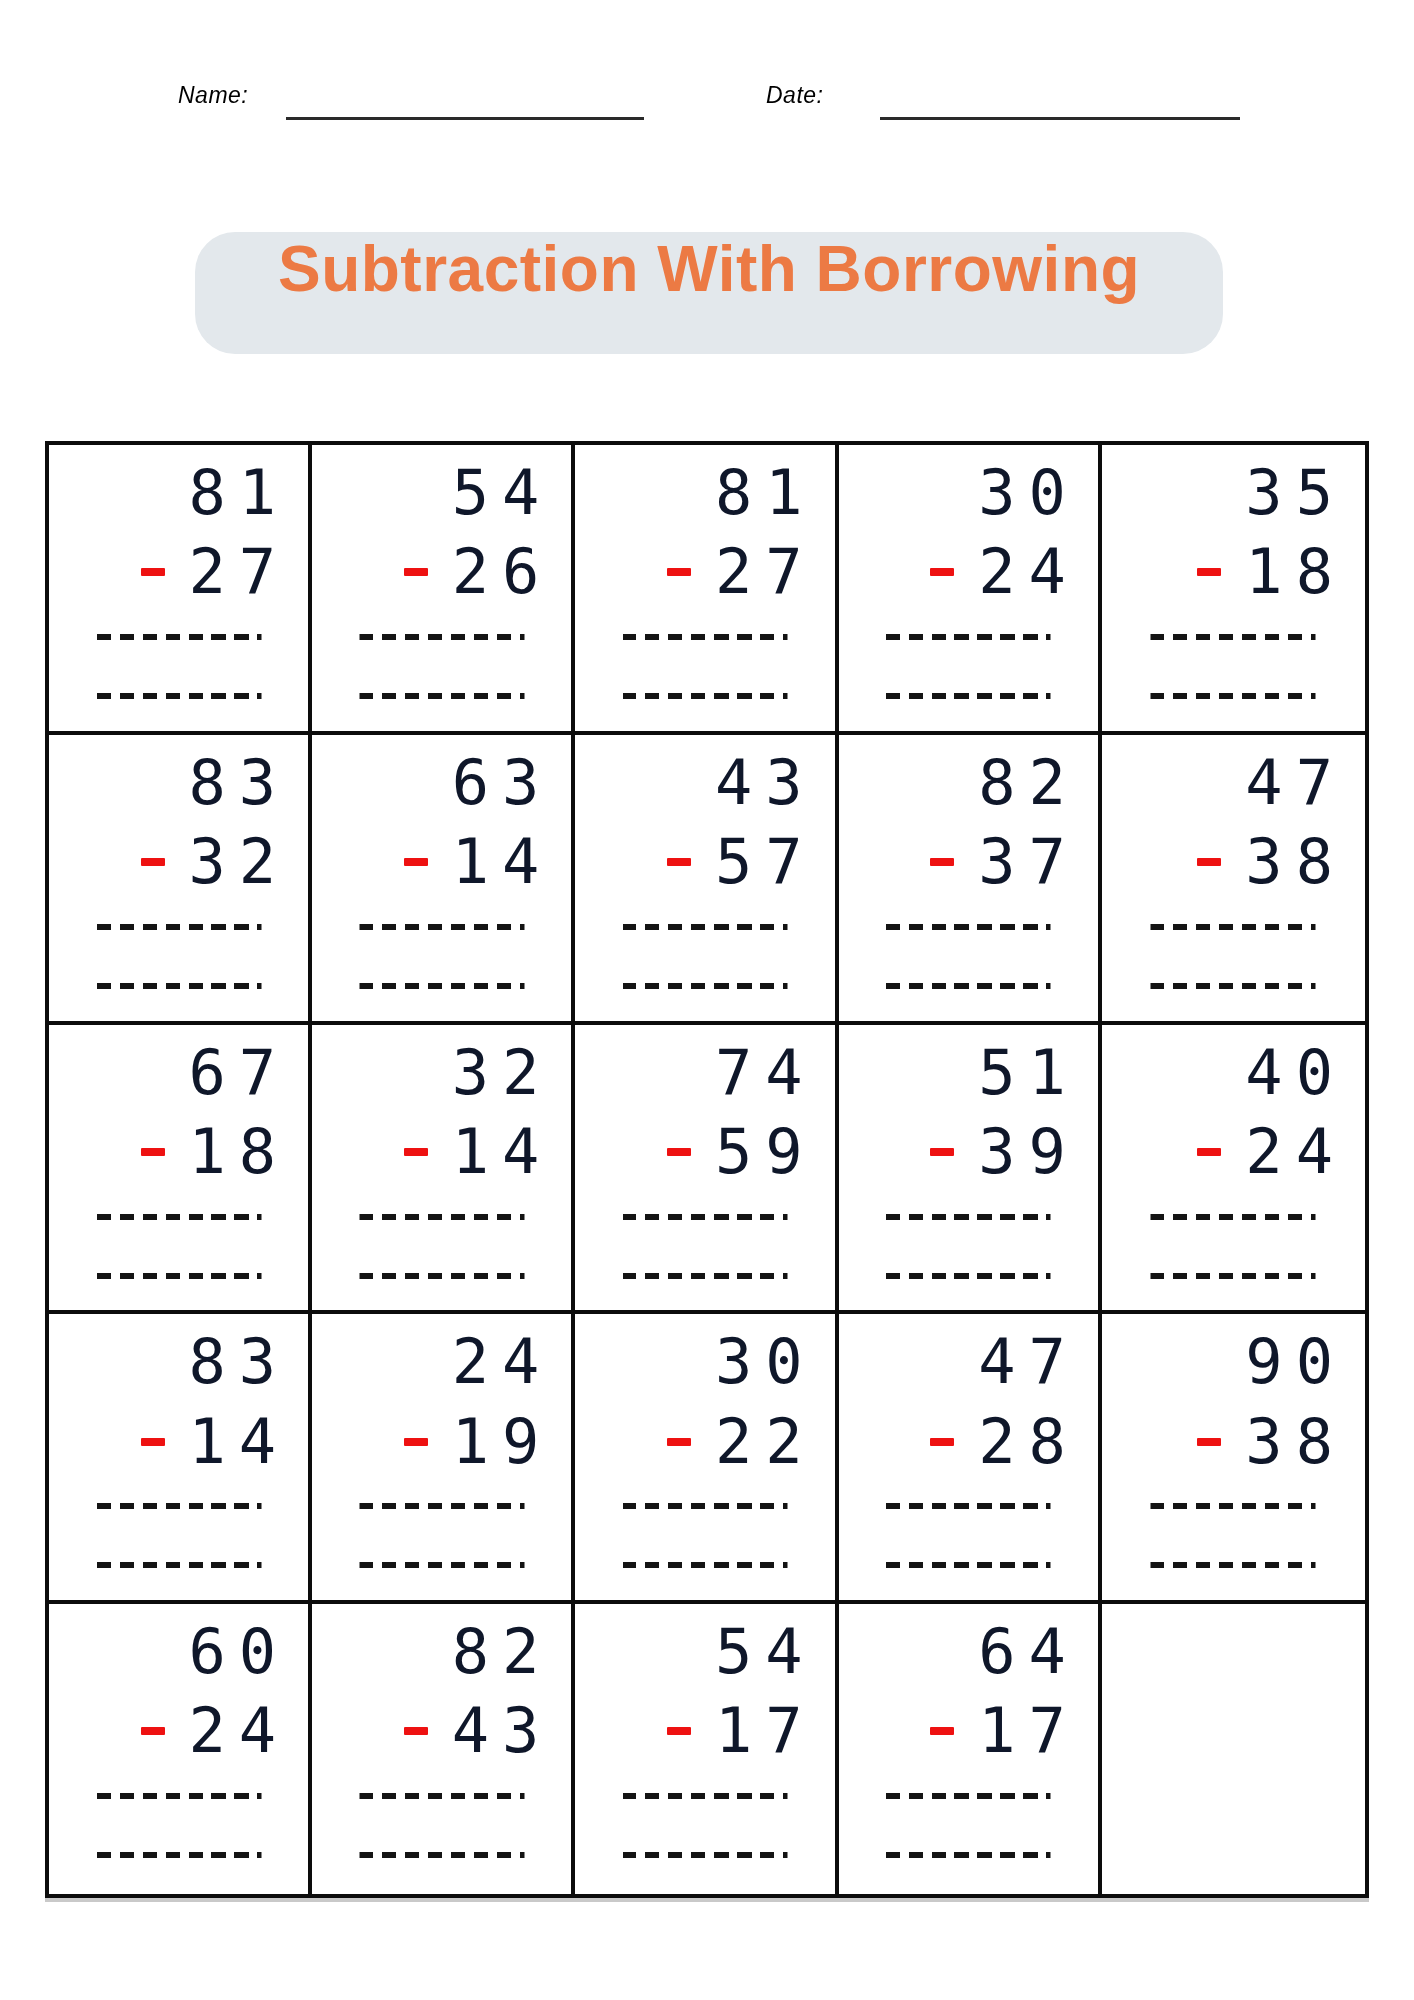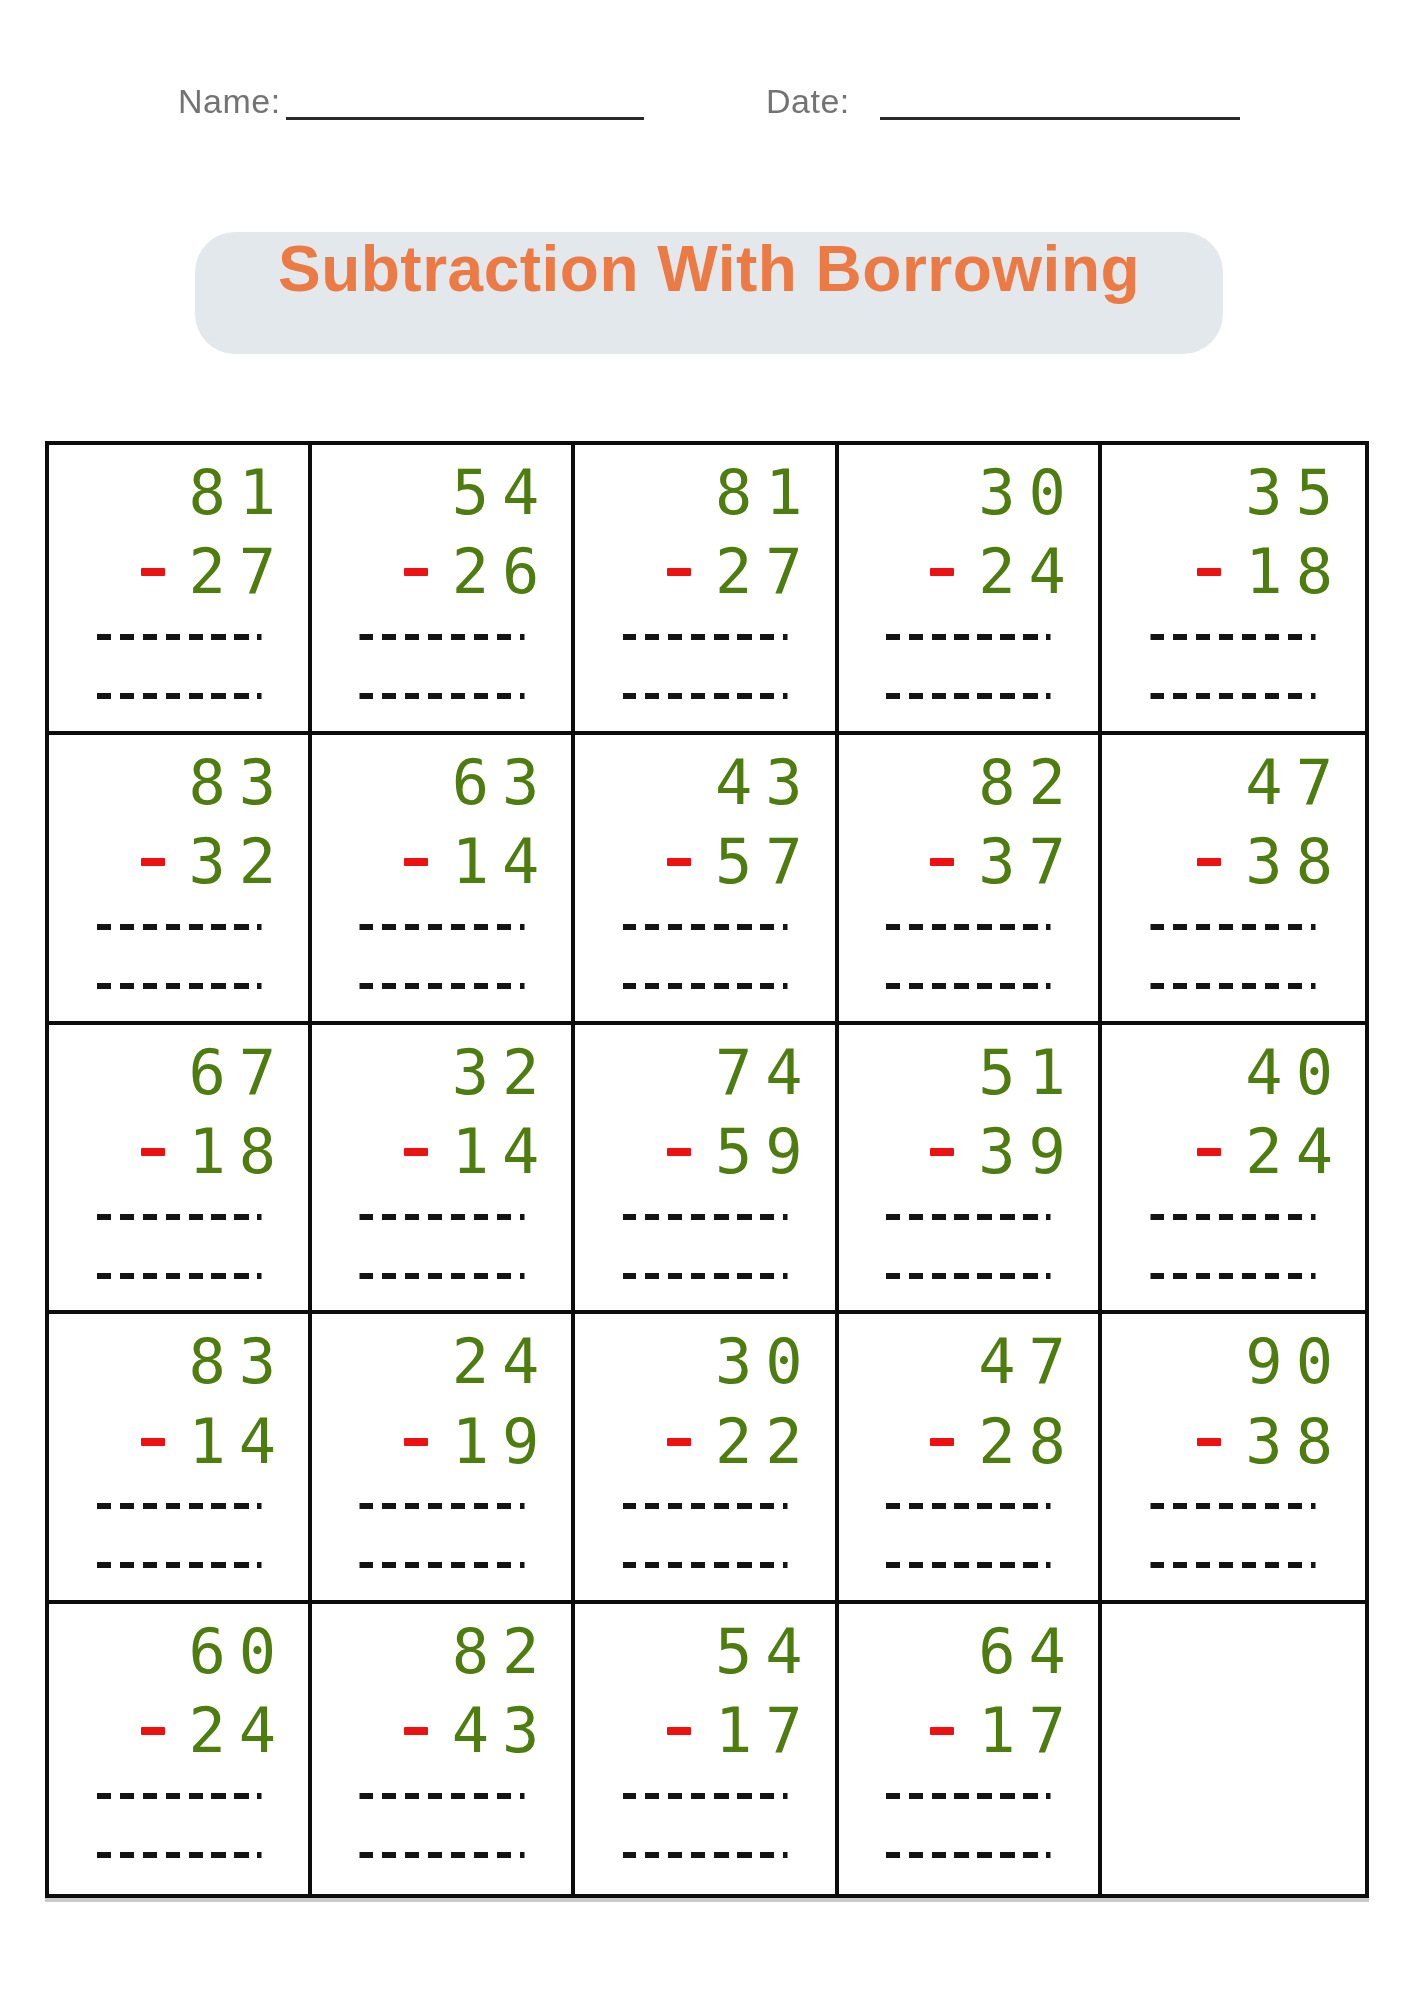--- a/index.html
+++ b/index.html
@@ -12,23 +12,24 @@
     height: 2000px;
     position: relative;
     font-family: "Liberation Sans", sans-serif;
     color: #151515;
     overflow: hidden;
   }
 
   
   .hdr-label {
     position: absolute;
-    font-size: 34px;
-    color: #737373;
+    font-size: 23px;
+    color: #000000;
     letter-spacing: 0.5px;
+    font-style: italic;
   }
   .hdr-line {
     position: absolute;
     border-bottom: 3px solid #2a2a2a;
     height: 0;
   }
   #name-label { left: 178px; top: 82px; }
   #name-line  { left: 286px; top: 117px; width: 358px; }
   #date-label { left: 766px; top: 82px; }
   #date-line  { left: 880px; top: 117px; width: 360px; }
@@ -79,21 +80,21 @@
   .cell:nth-child(n+21) { border-bottom: none; }
 
   .num-block {
     position: absolute;
     top: 14px;
     right: 32px;
     text-align: right;
     font-family: "DejaVu Sans Mono", monospace;
     font-size: 62px;
     line-height: 1.1;
-    color: #4d7c0f;
+    color: #0f172a;
   }
   .digits {
     letter-spacing: 13px;
     margin-right: -13px; 
   }
   .sub-row {
     display: flex;
     align-items: center;
     justify-content: flex-end;
     margin-top: 11px;

